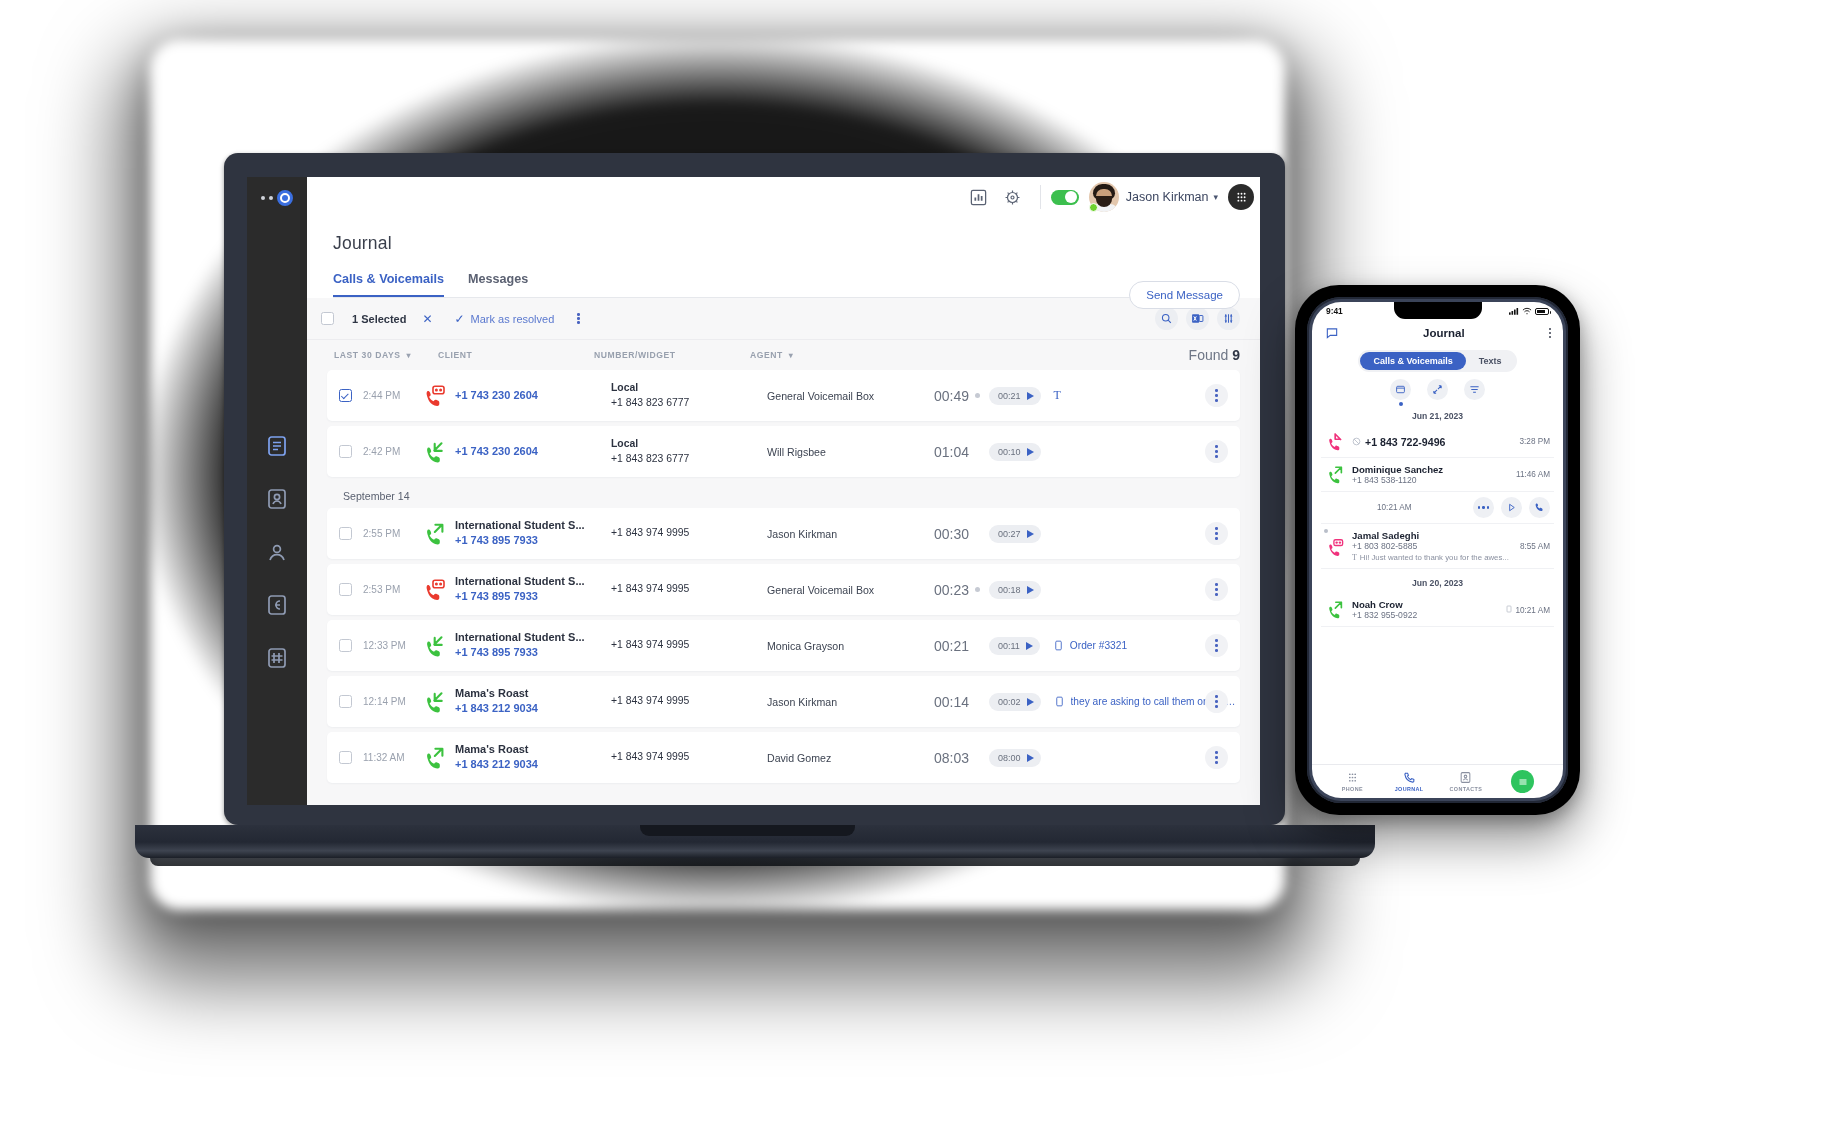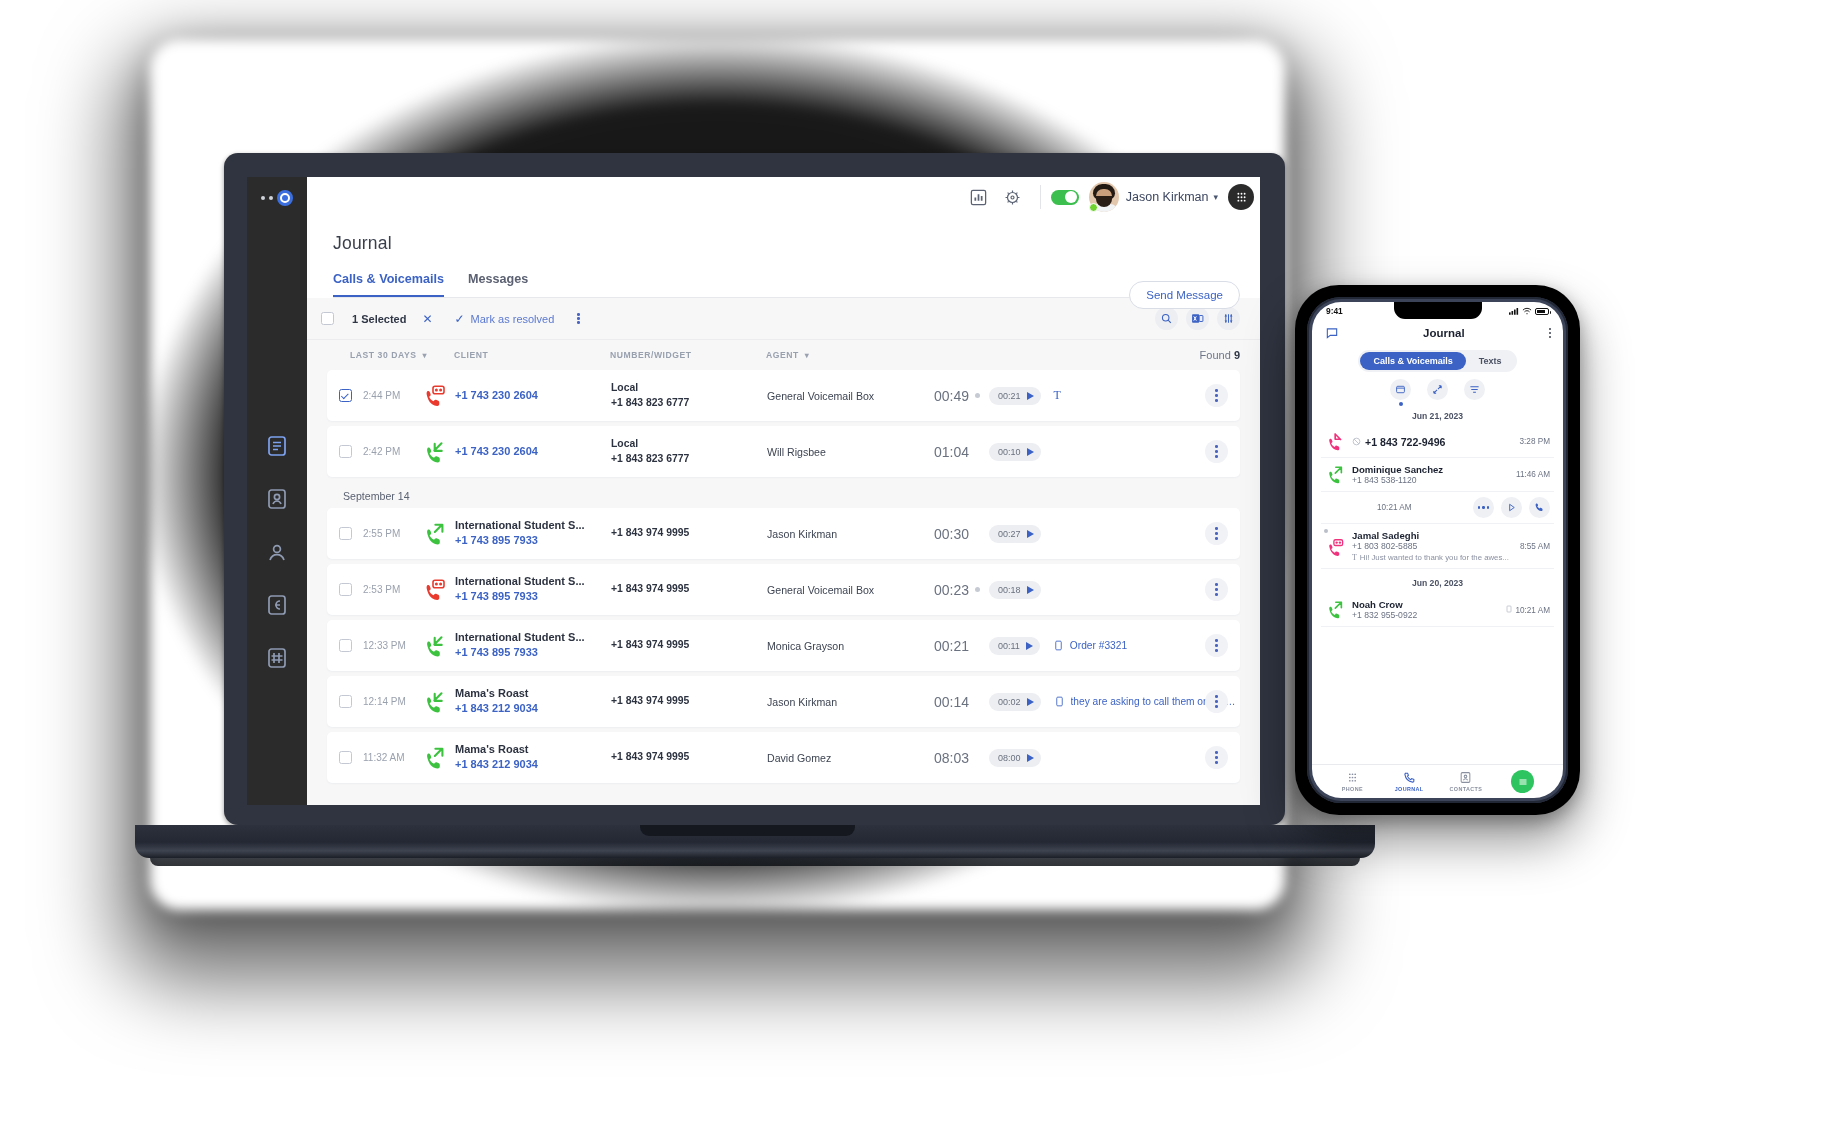--- a/index.html
+++ b/index.html
@@ -115,49 +115,49 @@
   .x-ic{color:#3b62c4;font-size:12px;margin-left:7px;}
   .resolve{color:#5b79cf;font-size:11px;margin-left:13px;display:flex;align-items:center;gap:6px;}
   .check-ic{color:#3b62c4;font-size:12px;}
   .kebab{color:#4a64c0;font-size:12px;letter-spacing:0;margin-left:14px;line-height:4px;}
   .kebab i{display:block;width:2.5px;height:2.5px;border-radius:50%;background:#4a64c0;margin:1.6px 0;}
   .ab-right{margin-left:auto;display:flex;gap:8px;}
   .round-ic{width:23px;height:23px;border-radius:50%;background:#eceef2;display:flex;align-items:center;justify-content:center;color:#3b62c4;}
   .round-ic svg{width:13px;height:13px;}
 
   .colhead {
-    display:flex; align-items:center; height:30px; padding:0 20px 0 43px;
+    display:flex; align-items:center; height:30px; padding:0 20px 0 27px;
     font-size:8.6px; letter-spacing:.55px; color:#98a0ae; font-weight:700; background:#f7f7f8;
   }
   .colhead .c-date{width:104px;display:flex;align-items:center;gap:6px;}
   .colhead .c-client{width:156px;}
   .colhead .c-num{width:156px;}
   .colhead .c-agent{flex:1;display:flex;align-items:center;gap:6px;}
-  .colhead .c-found{margin-left:auto;font-size:11px;color:#6e7686;font-weight:400;letter-spacing:0;}
+  .colhead .c-found{margin-left:auto;font-size:14px;color:#6e7686;font-weight:400;letter-spacing:0;}
   .colhead .c-found b{color:#2f3645;font-weight:700;}
   .mini-caret{font-size:8px;color:#9aa2b0;}
 
   .listwrap{flex:1; overflow:hidden; background:#f7f7f8; padding:0 20px 0 20px;}
   .daylabel{font-size:10.6px;color:#5a6170;padding:8px 0 6px 16px;}
   .row {
     display:flex; align-items:center; background:#fff; border-radius:5px;
     height:51px; margin-bottom:5px; padding-left:0; position:relative;
     box-shadow:0 1px 2px rgba(30,40,70,.045);
   }
   .row .rcb{ width:36px; display:flex; justify-content:center; flex:0 0 36px;}
   .r-time{ width:52px; font-size:10px; color:#9aa1ae;}
   .r-ic{ width:40px; display:flex; justify-content:center; flex:0 0 40px;}
   .r-ic svg{width:24px;height:24px;}
   .r-client{ width:156px; }
   .r-client .cname{font-size:11px;color:#2c3240;font-weight:700;line-height:1.35;}
   .r-client .cnum{font-size:11px;color:#3b62c4;font-weight:700;line-height:1.4;}
   .r-client .cnum.plain{font-weight:700;}
   .r-num{ width:156px; font-size:10.4px; color:#2c3240; line-height:1.4;}
   .r-num .n1{font-weight:700;}
-  .r-num .n2{font-weight:700;}
+  .r-num .n2{font-weight:400;}
   .r-agent{ width:160px; font-size:10.6px; color:#3d4452;}
   .r-dur{ width:42px; font-size:14px; color:#6a717f; text-align:right;}
   .r-unread{width:16px;display:flex;justify-content:center;}
   .r-unread i{width:5px;height:5px;border-radius:50%;background:#c6cad3;display:block;}
   .r-play{
     display:flex;align-items:center;gap:6px;background:#eceef2;border-radius:13px;
     padding:4px 7px 4px 9px; margin-left:4px;
   }
   .r-play .pt{font-size:9px;color:#6a717f;}
   .r-play .tri{width:0;height:0;border-left:7px solid #3b62c4;border-top:4.5px solid transparent;border-bottom:4.5px solid transparent;}

